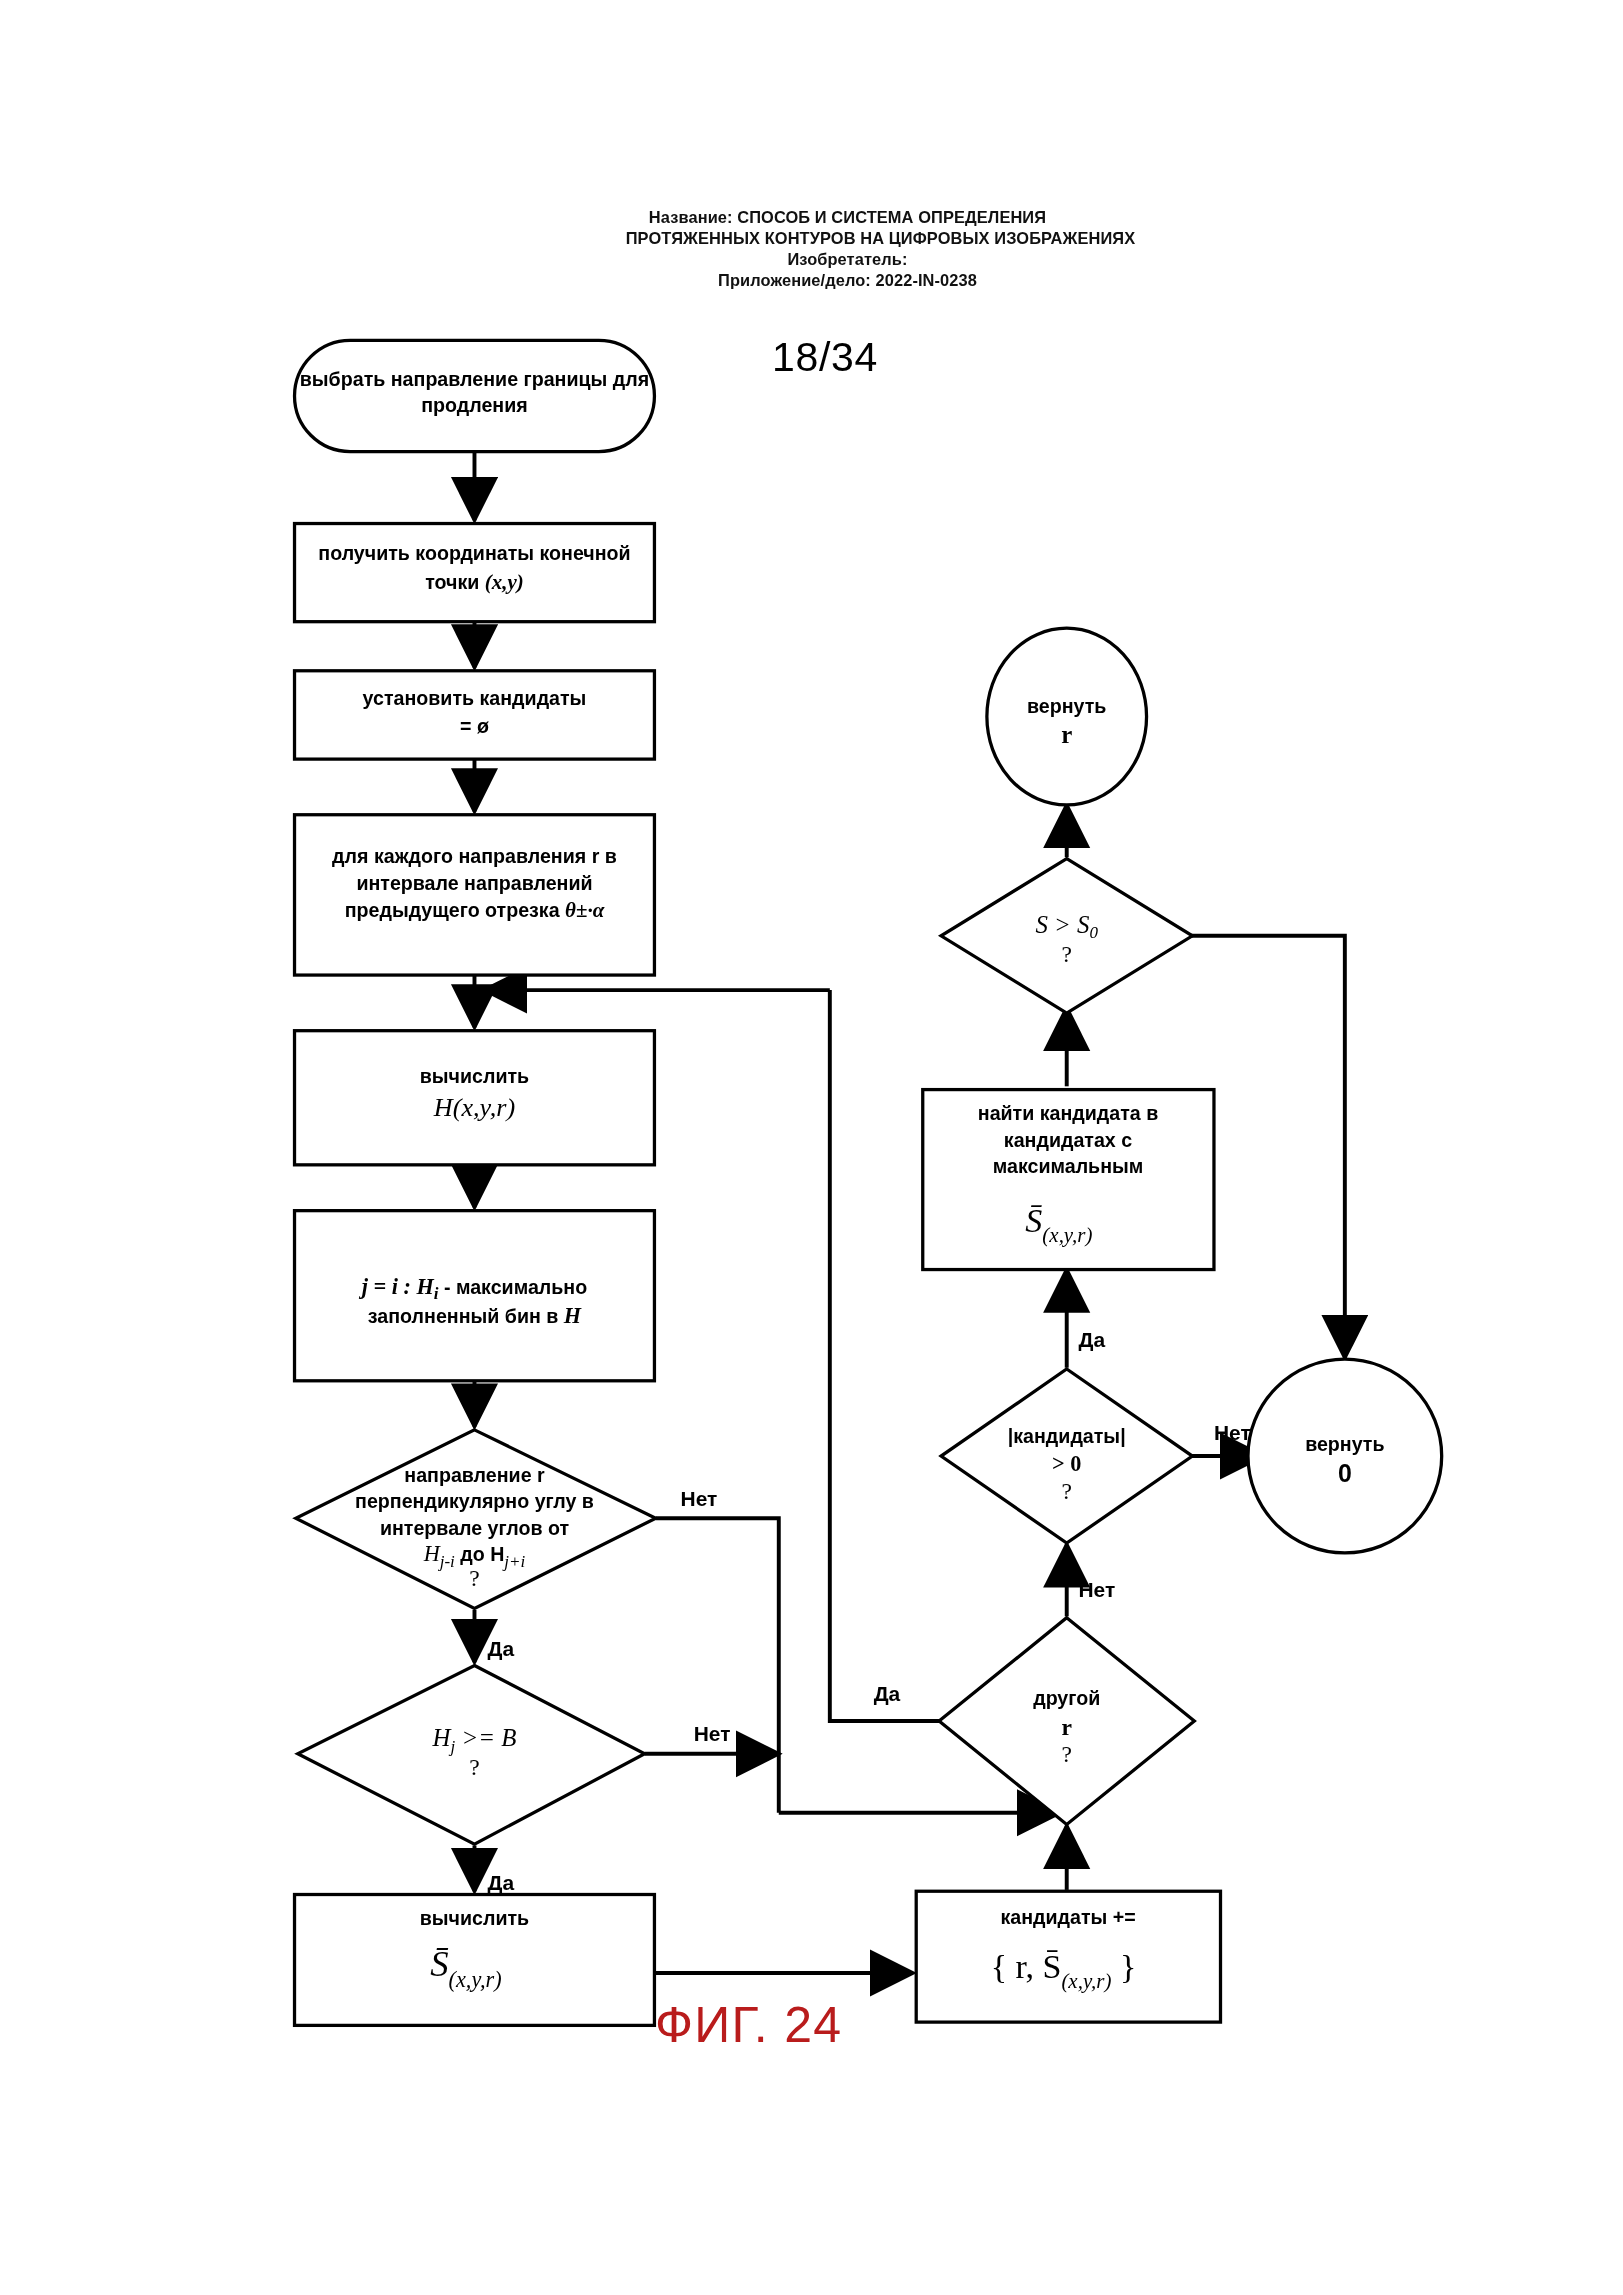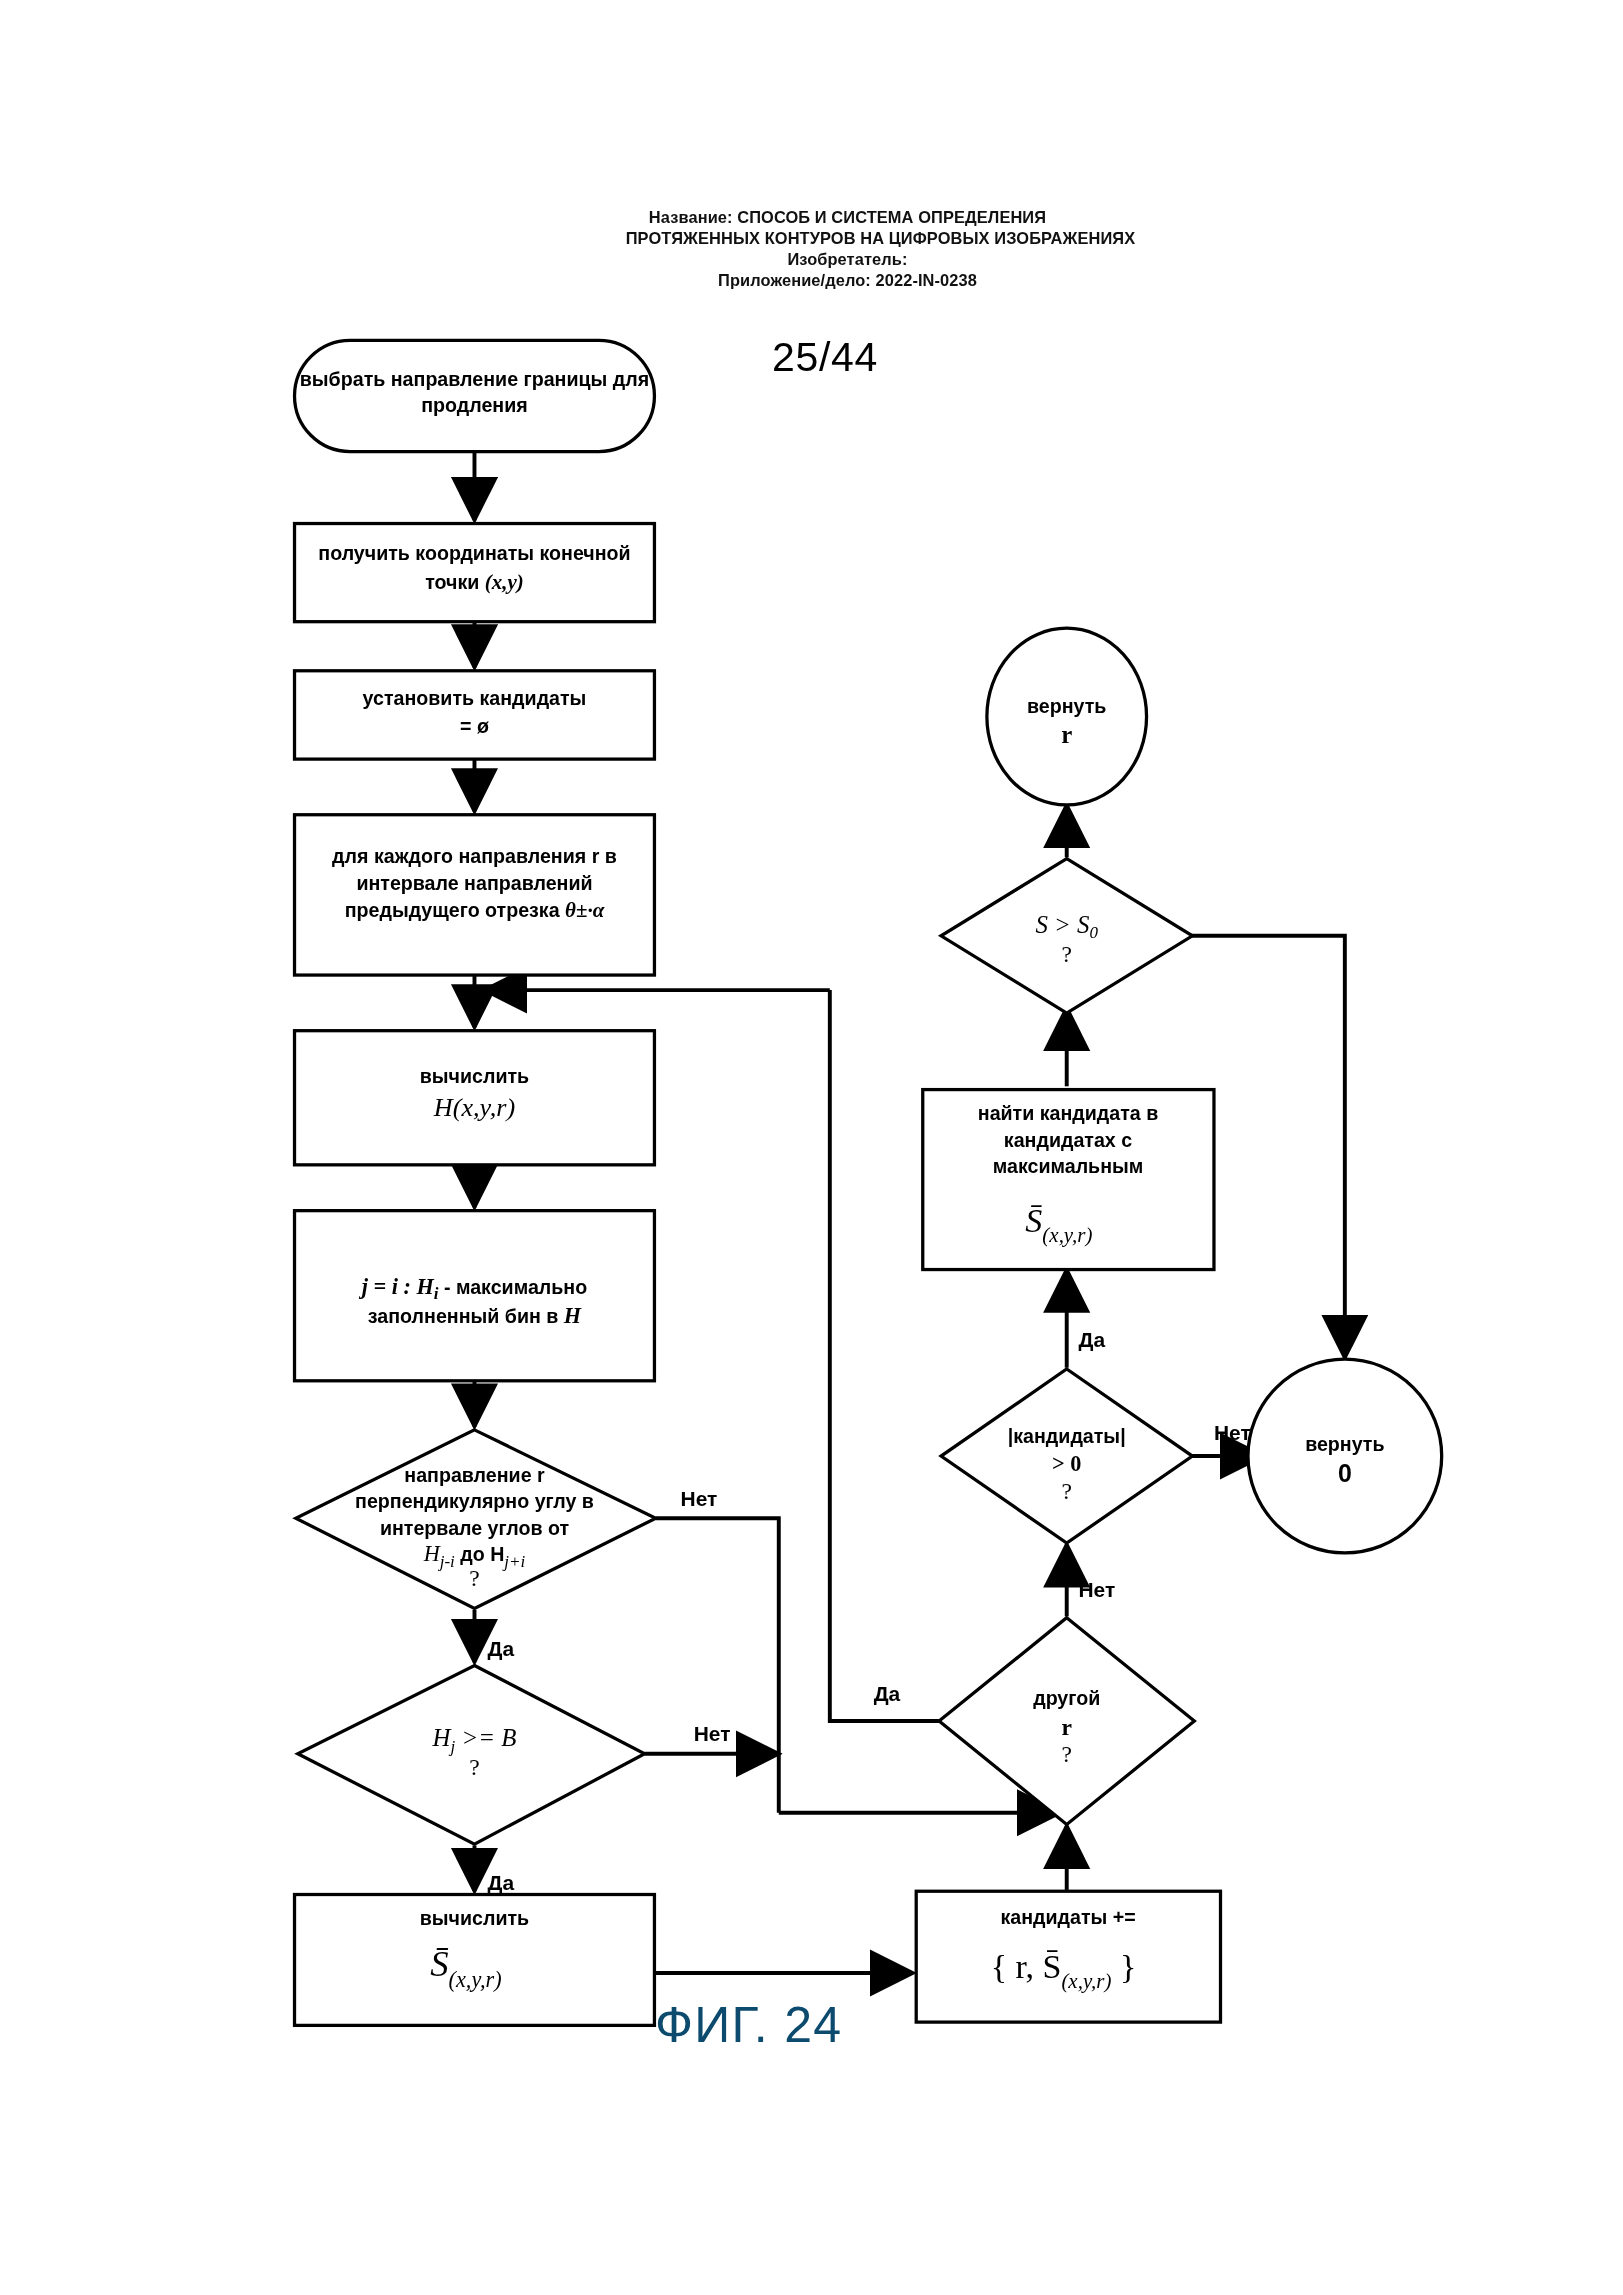--- a/index.html
+++ b/index.html
@@ -45,21 +45,21 @@
     letter-spacing: 0.7px;
     color: #000;
   }
   #fig-caption {
     position: absolute;
     left: 655px;
     top: 1996px;
     font-size: 50px;
     font-family: "Liberation Sans", sans-serif;
     letter-spacing: 1.3px;
-    color: #0c4a6e;
+    color: #b91c1c;
   }
   svg { position: absolute; left: 0; top: 0; }
   .shape { fill: #ffffff; stroke: #000000; stroke-width: 5; }
   .edge { fill: none; stroke: #000000; stroke-width: 6; }
   .nodetext {
     font-family: "Liberation Sans", sans-serif;
     font-size: 30px;
     font-weight: bold;
     text-anchor: middle;
     fill: #000;
@@ -99,21 +99,21 @@
 </head>
 <body>
 
 <div id="page">
 
   <div class="hdr" id="hdr1">Название:  СПОСОБ И СИСТЕМА ОПРЕДЕЛЕНИЯ</div>
   <div class="hdr" id="hdr2">ПРОТЯЖЕННЫХ КОНТУРОВ НА ЦИФРОВЫХ ИЗОБРАЖЕНИЯХ</div>
   <div class="hdr" id="hdr3">Изобретатель:</div>
   <div class="hdr" id="hdr4">Приложение/дело:  2022-IN-0238</div>
 
-  <div id="page-number">25/44</div>
+  <div id="page-number">18/34</div>
   <div id="fig-caption">ФИГ. 24</div>
 
   <svg width="1623" height="2295" viewBox="0 0 2480 3507">
     <defs>
       <marker id="arr" markerWidth="14" markerHeight="14" refX="11" refY="6" orient="auto" markerUnits="strokeWidth">
         <path d="M0,0 L12,6 L0,12 z" fill="#000"></path>
       </marker>
     </defs>
 
     <g>

